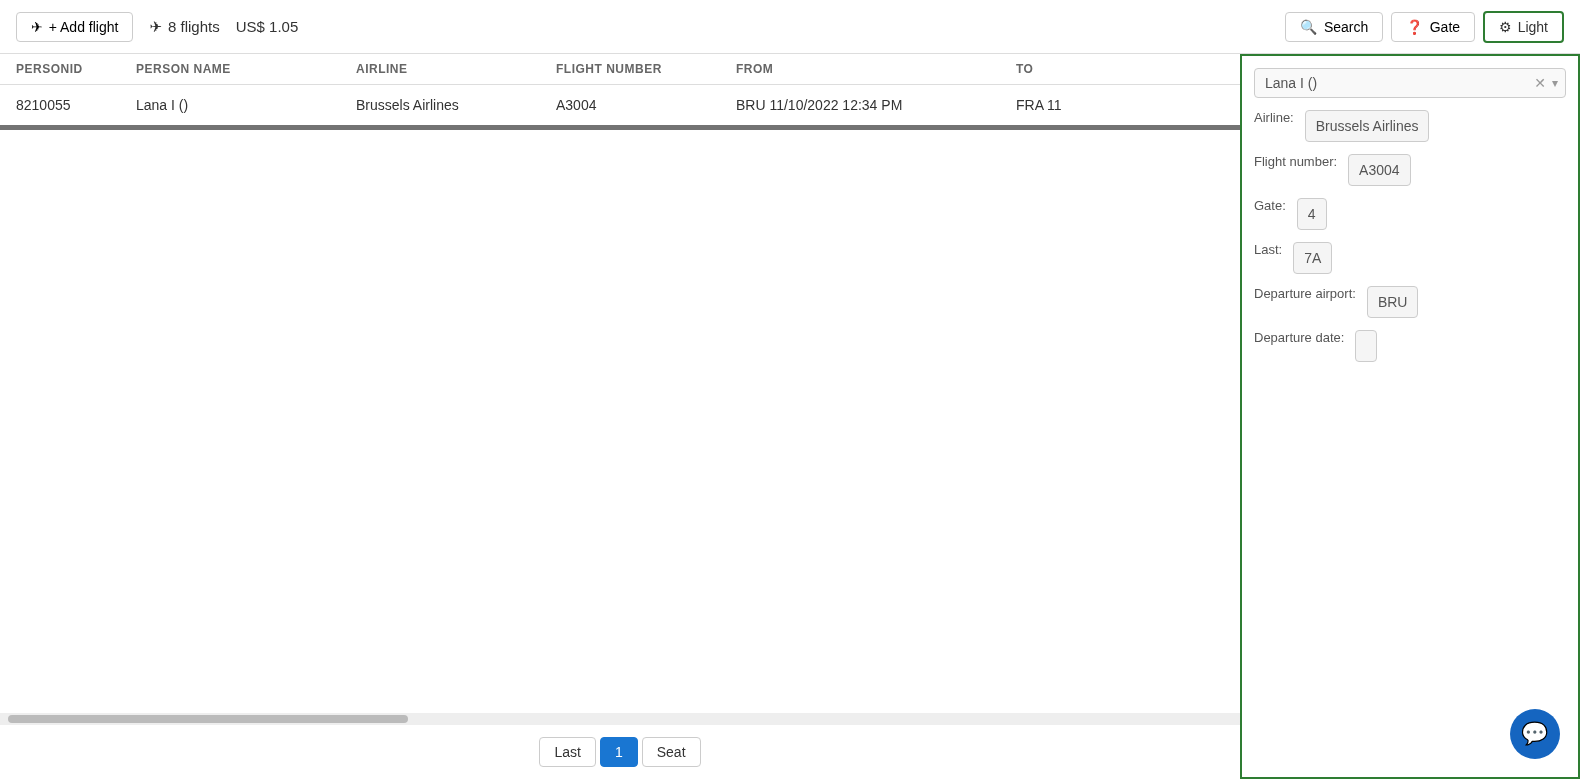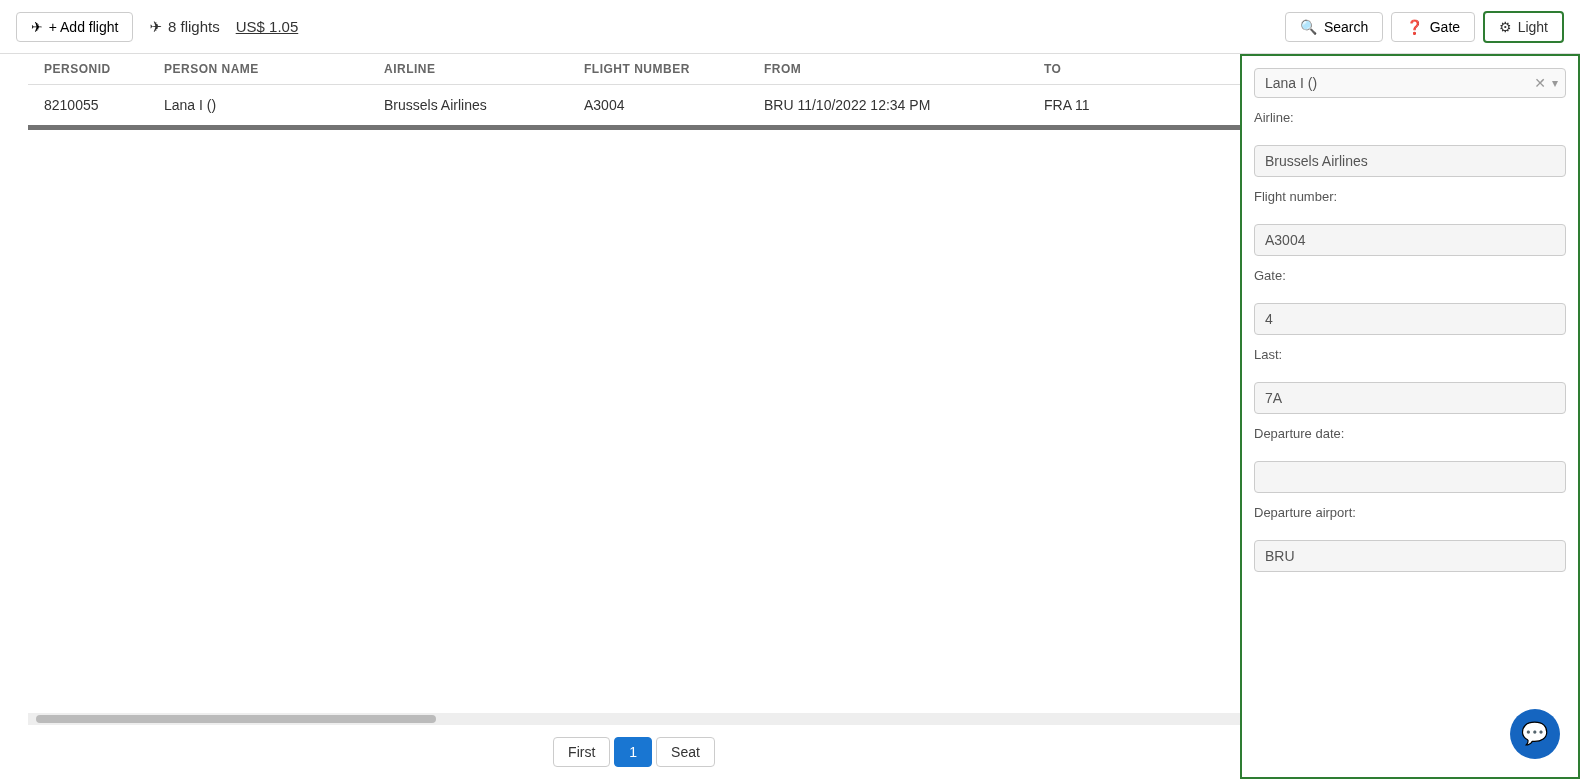--- a/index.html
+++ b/index.html
@@ -14,36 +14,36 @@
       border-bottom: 1px solid #ddd;
       gap: 16px;
     }
     .topbar-left { display: flex; align-items: center; gap: 16px; flex: 1; }
     .btn-add-flight {
       display: flex; align-items: center; gap: 6px;
       padding: 6px 14px; border: 1px solid #ccc; border-radius: 4px;
       background: #fff; cursor: pointer; font-size: 14px;
     }
     .flights-count { display: flex; align-items: center; gap: 6px; font-size: 15px; font-weight: 500; }
-    .cost { font-size: 15px; text-decoration: underline; }
+    .cost { font-size: 15px; }
     .topbar-right { display: flex; align-items: center; gap: 8px; }
     .btn-topbar {
       display: flex; align-items: center; gap: 6px;
       padding: 6px 14px; border: 1px solid #ccc; border-radius: 4px;
       background: #fff; cursor: pointer; font-size: 14px;
     }
     .btn-edit {
       border: 2px solid #2e7d32; color: #333;
     }
 
     
     .main { display: flex; height: calc(779px - 54px); }
 
     
-    .table-area { flex: 1; overflow: hidden; display: flex; flex-direction: column; margin-left: 28px; }
+    .table-area { flex: 1; overflow: hidden; display: flex; flex-direction: column; }
     .table-header {
       display: grid;
       grid-template-columns: 120px 220px 200px 180px 280px 120px;
       padding: 8px 16px;
       border-bottom: 1px solid #ddd;
       background: #fff;
     }
     .table-header-cell {
       font-size: 12px; font-weight: 600; color: #666; text-transform: uppercase; letter-spacing: 0.5px;
     }
@@ -104,21 +104,21 @@
       color: #555;
       background: #f9f9f9;
     }
     .select-icons {
       position: absolute; right: 8px;
       display: flex; gap: 6px; align-items: center;
     }
     .icon-x { cursor: pointer; color: #999; font-size: 14px; }
     .icon-chevron { cursor: pointer; color: #999; font-size: 12px; }
 
-    .field-group { display: flex; flex-direction: column; gap: 20px; }
+    .field-group { display: flex; flex-direction: row; gap: 11px; }
     .field-label { font-size: 13px; color: #555; }
     .field-value {
       padding: 7px 10px;
       border: 1px solid #ccc;
       border-radius: 4px;
       background: #f5f5f5;
       font-size: 14px;
       color: #555;
       min-height: 32px;
     }
@@ -188,21 +188,21 @@
         <div class="table-cell">BRU 11/10/2022 12:34 PM</div>
         <div class="table-cell">FRA 11</div>
       </div>
     </div>
 
     <div class="scrollbar-container">
       <div class="scrollbar-thumb"></div>
     </div>
 
     <div class="pagination">
-      <button class="page-btn">First</button>
+      <button class="page-btn">Last</button>
       <button class="page-btn active">1</button>
       <button class="page-btn">Seat</button>
     </div>
   </div>
 
   <div class="right-panel">
 
     <div class="search-select-wrapper">
       <input class="search-select" type="text" value="Lana I ()" style="">
       <div class="select-icons">
@@ -226,27 +226,27 @@
       <div class="field-value">4</div>
     </div>
 
     <div class="field-group">
       <div class="field-label">Last:</div>
       <div class="field-value">7A</div>
     </div>
 
 
     <div class="field-group">
+      <div class="field-label">Departure airport:</div>
+      <div class="field-value">BRU</div>
+    </div>
+
+    <div class="field-group">
       <div class="field-label">Departure date:</div>
       <div class="field-value"></div>
-    </div>
-
-    <div class="field-group">
-      <div class="field-label">Departure airport:</div>
-      <div class="field-value">BRU</div>
     </div>
 
   </div>
 </div>
 
 <div class="chat-bubble">
   <span>💬</span>
 </div>
 
 </body></html>

